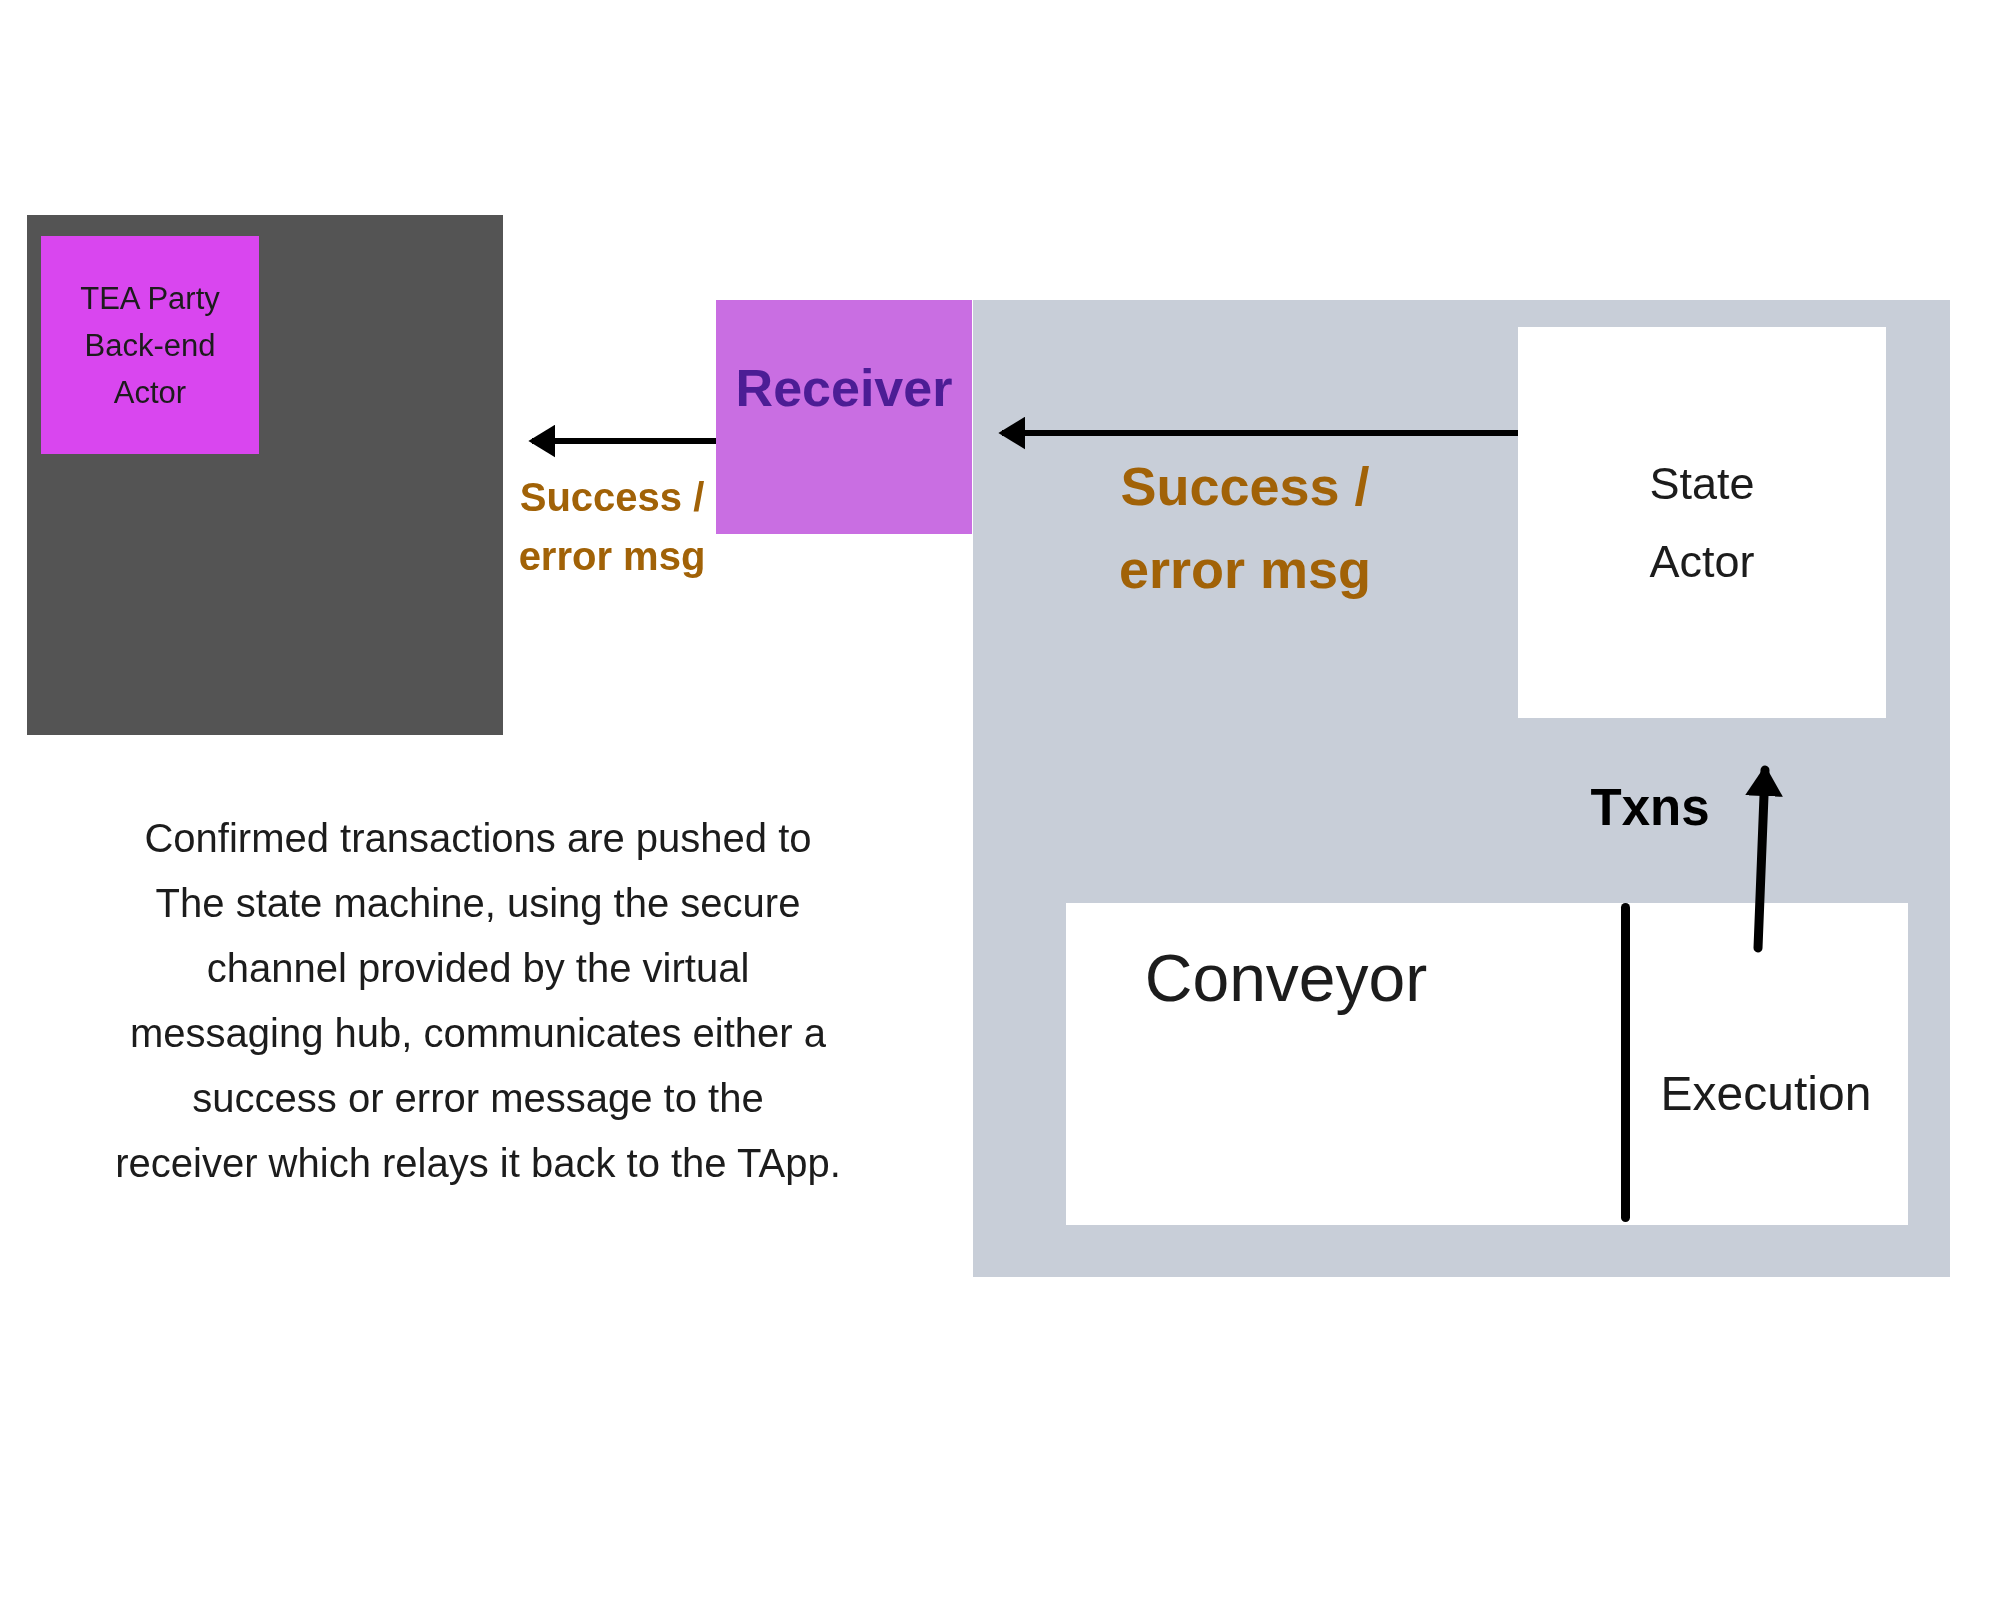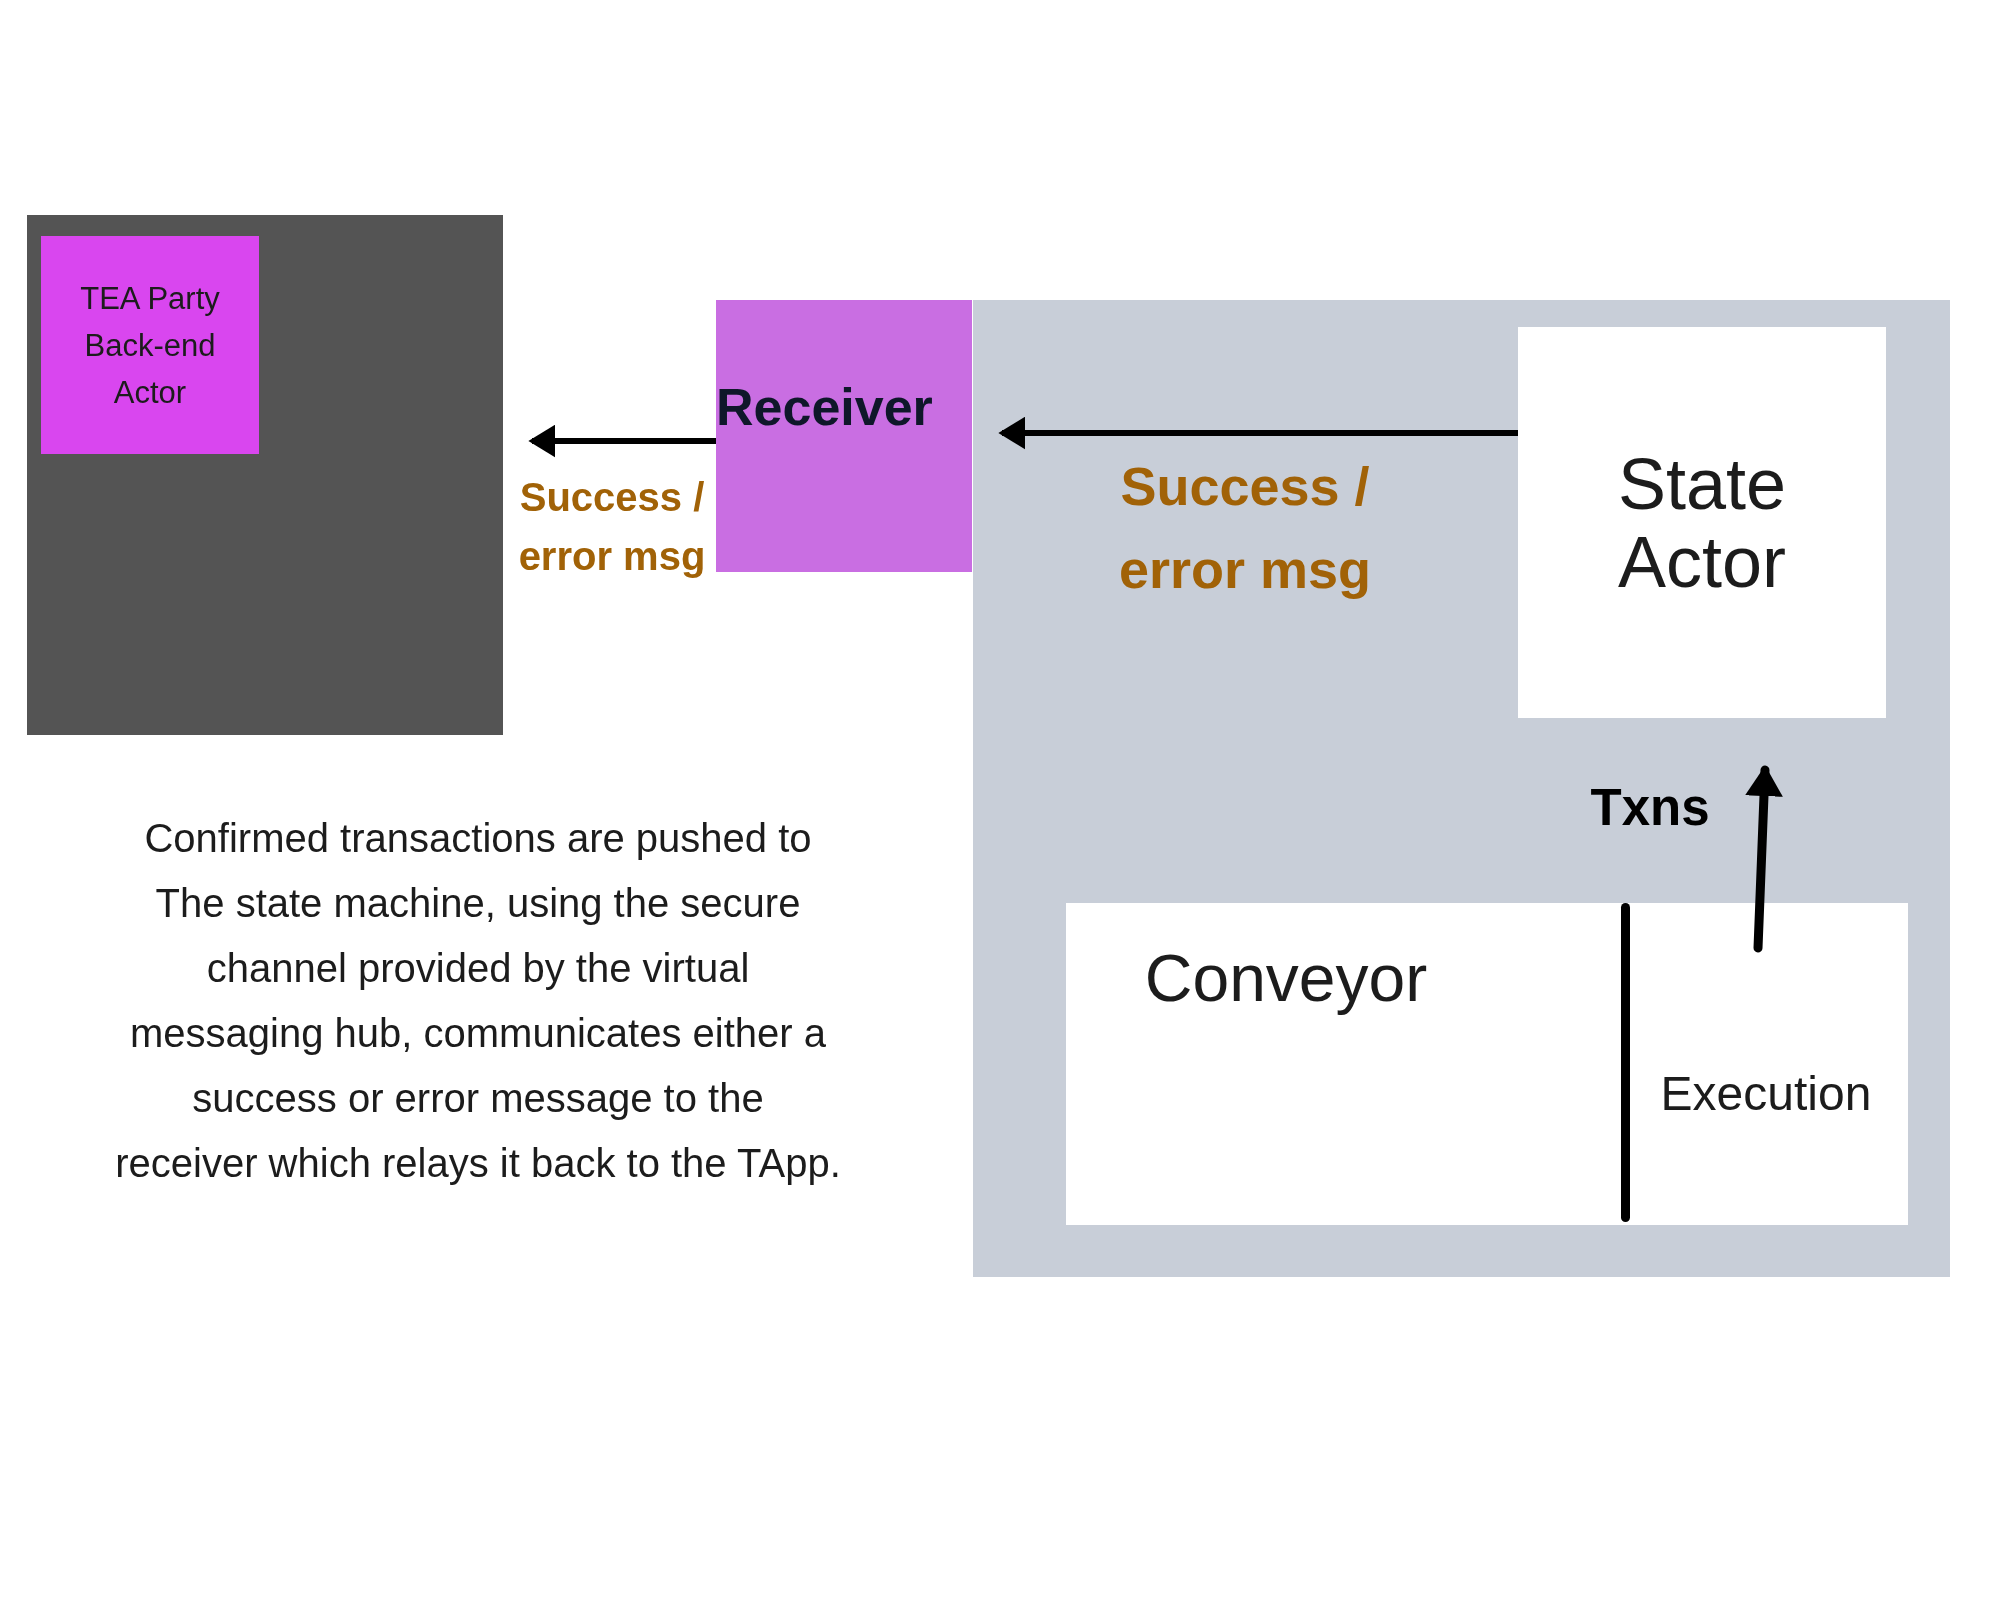--- a/index.html
+++ b/index.html
@@ -9,27 +9,27 @@
   }
   .abs{position:absolute;}
   
   .dark-panel{left:27px;top:215px;width:476px;height:520px;background:#545454;}
   .tea-box{left:41px;top:236px;width:218px;height:218px;background:#d946ef;
     display:flex;flex-direction:column;justify-content:center;align-items:center;
     font-size:31px;line-height:47px;text-align:center;}
   
   .hub-panel{left:973px;top:300px;width:977px;height:977px;background:#c8ced8;}
   
-  .receiver-box{left:716px;top:300px;width:256px;height:272px;background:#c96ee2;
-    display:flex;justify-content:flex-start;align-items:center;padding-bottom:58px;box-sizing:border-box;
-    font-size:52px;font-weight:bold;color:#0f172a;}
+  .receiver-box{left:716px;top:300px;width:256px;height:234px;background:#c96ee2;
+    display:flex;justify-content:center;align-items:center;padding-bottom:58px;box-sizing:border-box;
+    font-size:52px;font-weight:bold;color:#4c1d95;}
   
   .sma-box{left:1518px;top:327px;width:368px;height:391px;background:#ffffff;
     display:flex;flex-direction:column;justify-content:center;align-items:center;
-    font-size:72px;line-height:78px;text-align:right;}
+    font-size:45px;line-height:78px;text-align:right;}
   
   .conveyor-box{left:1066px;top:903px;width:842px;height:322px;background:#ffffff;}
   .conveyor-label{position:absolute;left:220px;top:75px;transform:translate(-50%,-50%);
     font-size:66px;white-space:nowrap;}
   .exec-separator{position:absolute;left:555px;top:0px;width:9px;height:319px;background:#000;border-radius:5px;}
   .exec-label{position:absolute;left:700px;top:162px;transform:translate(-50%,-50%);
     font-size:48px;line-height:68px;text-align:center;white-space:nowrap;margin-top:29px;}
   
   .msg-label{transform:translateX(-50%);font-weight:bold;color:#a16207;text-align:center;white-space:nowrap;}
   .msg-left{left:612px;top:468px;font-size:40px;line-height:59px;}

